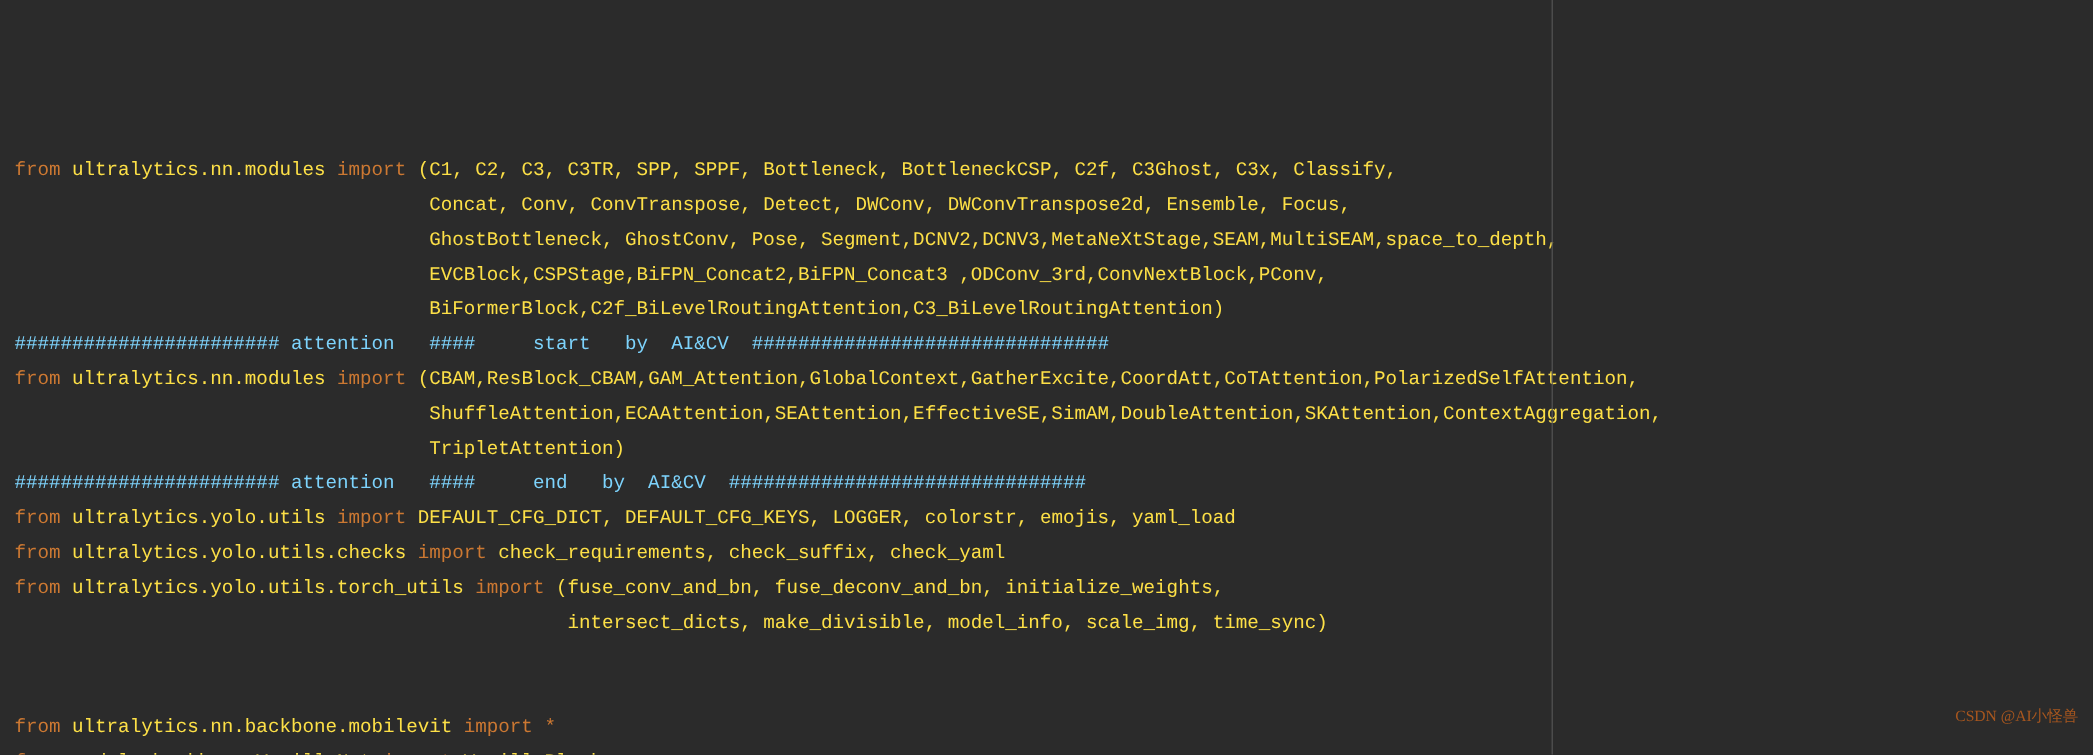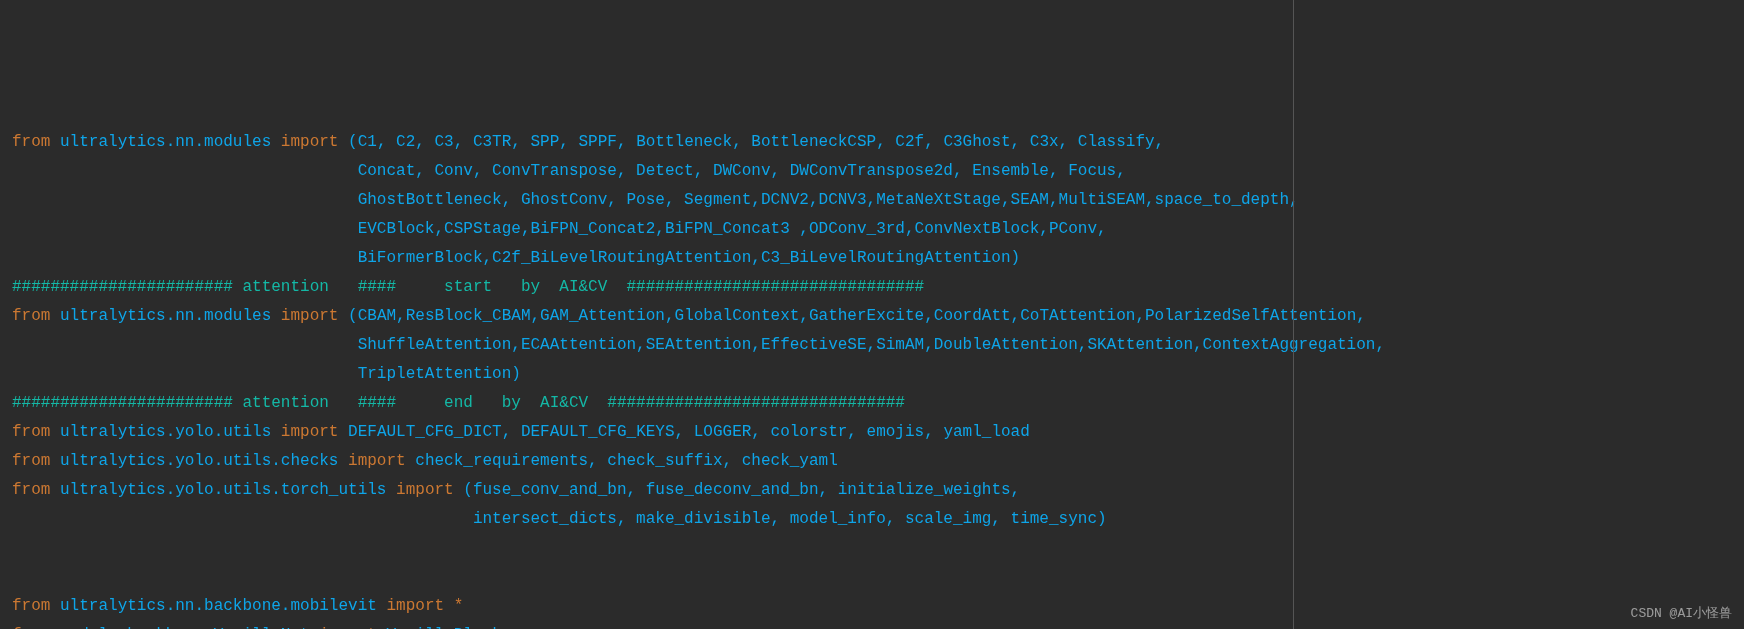--- a/index.html
+++ b/index.html
@@ -17,37 +17,37 @@
       white-space: pre;
       overflow: hidden;
       width: 1744px;
       height: 629px;
       position: relative;
     }
     .code-line {
       display: block;
     }
     .kw { color: #cc7832; text-align: center; }
-    .comment { color: #14b8a6; }
-    .ident { color: #0ea5e9; }
+    .comment { color: #7dd3fc; }
+    .ident { color: #fde047; }
     .star { color: #cc7832; }
     .ruler {
       position: absolute;
       top: 0;
       bottom: 0;
       width: 1px;
       background-color: #555555;
     }
     .watermark {
       position: absolute;
-      bottom: 1px;
+      bottom: 18px;
       right: 12px;
-      color: #e5e5e5;
+      color: #f97316;
       font-size: 13px;
-      font-family: Liberation Mono, monospace;
+      font-family: Liberation Serif, serif;
       opacity: 0.6;
     }
   </style>
 </head>
 <body>
 
 
 
 <div id="code-container"><span class="code-line"><span class="kw">from </span><span class="ident">ultralytics.nn.modules </span><span class="kw">import </span><span class="ident">(C1, C2, C3, C3TR, SPP, SPPF, Bottleneck, BottleneckCSP, C2f, C3Ghost, C3x, Classify,</span></span><span class="code-line">                                    <span class="ident">Concat, Conv, ConvTranspose, Detect, DWConv, DWConvTranspose2d, Ensemble, Focus,</span></span><span class="code-line">                                    <span class="ident">GhostBottleneck, GhostConv, Pose, Segment,DCNV2,DCNV3,MetaNeXtStage,SEAM,MultiSEAM,space_to_depth,</span></span><span class="code-line">                                    <span class="ident">EVCBlock,CSPStage,BiFPN_Concat2,BiFPN_Concat3 ,ODConv_3rd,ConvNextBlock,PConv,</span></span><span class="code-line">                                    <span class="ident">BiFormerBlock,C2f_BiLevelRoutingAttention,C3_BiLevelRoutingAttention)</span></span><span class="code-line"><span class="comment">####################### attention   ####     start   by  AI&amp;CV  ###############################</span></span><span class="code-line"><span class="kw">from </span><span class="ident">ultralytics.nn.modules </span><span class="kw">import </span><span class="ident">(CBAM,ResBlock_CBAM,GAM_Attention,GlobalContext,GatherExcite,CoordAtt,CoTAttention,PolarizedSelfAttention,</span></span><span class="code-line">                                    <span class="ident">ShuffleAttention,ECAAttention,SEAttention,EffectiveSE,SimAM,DoubleAttention,SKAttention,ContextAggregation,</span></span><span class="code-line">                                    <span class="ident">TripletAttention)</span></span><span class="code-line"><span class="comment">####################### attention   ####     end   by  AI&amp;CV  ###############################</span></span><span class="code-line"><span class="kw">from </span><span class="ident">ultralytics.yolo.utils </span><span class="kw">import </span><span class="ident">DEFAULT_CFG_DICT, DEFAULT_CFG_KEYS, LOGGER, colorstr, emojis, yaml_load</span></span><span class="code-line"><span class="kw">from </span><span class="ident">ultralytics.yolo.utils.checks </span><span class="kw">import </span><span class="ident">check_requirements, check_suffix, check_yaml</span></span><span class="code-line"><span class="kw">from </span><span class="ident">ultralytics.yolo.utils.torch_utils </span><span class="kw">import </span><span class="ident">(fuse_conv_and_bn, fuse_deconv_and_bn, initialize_weights,</span></span><span class="code-line">                                                <span class="ident">intersect_dicts, make_divisible, model_info, scale_img, time_sync)</span></span><span class="code-line">&nbsp;</span><span class="code-line">&nbsp;</span><span class="code-line"><span class="kw">from </span><span class="ident">ultralytics.nn.backbone.mobilevit </span><span class="kw">import </span><span class="star">*</span></span><span class="code-line"><span class="kw">from </span><span class="ident">models.backbone.VanillaNet </span><span class="kw">import </span><span class="ident">VanillaBlock</span></span></div>
 <div class="ruler" style="left: 1293px;"></div>

